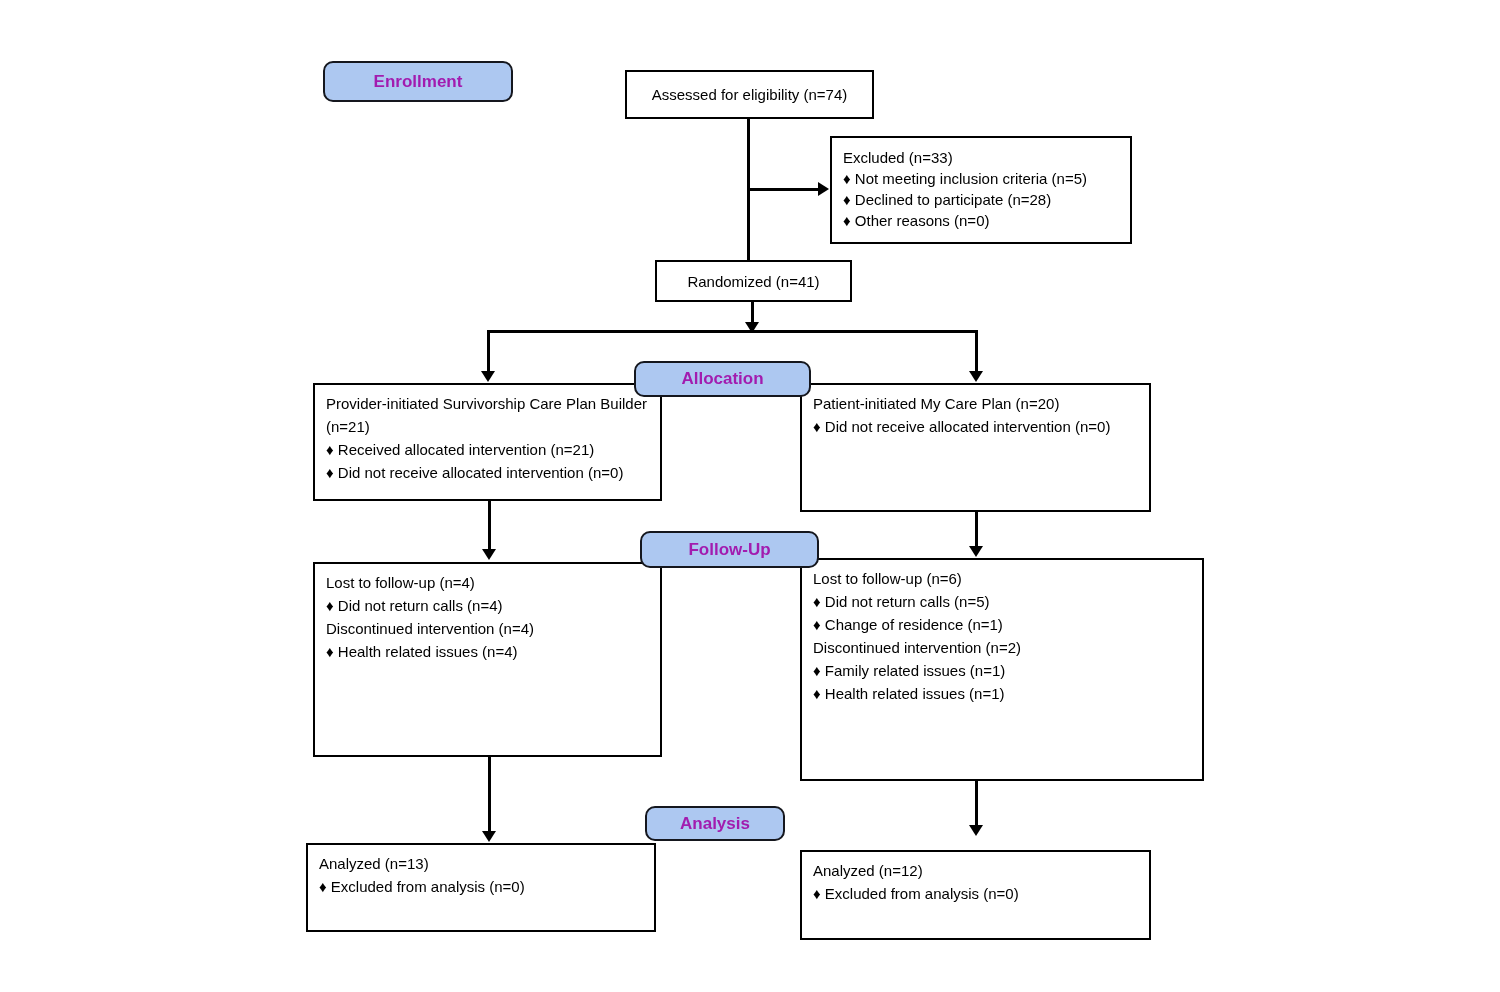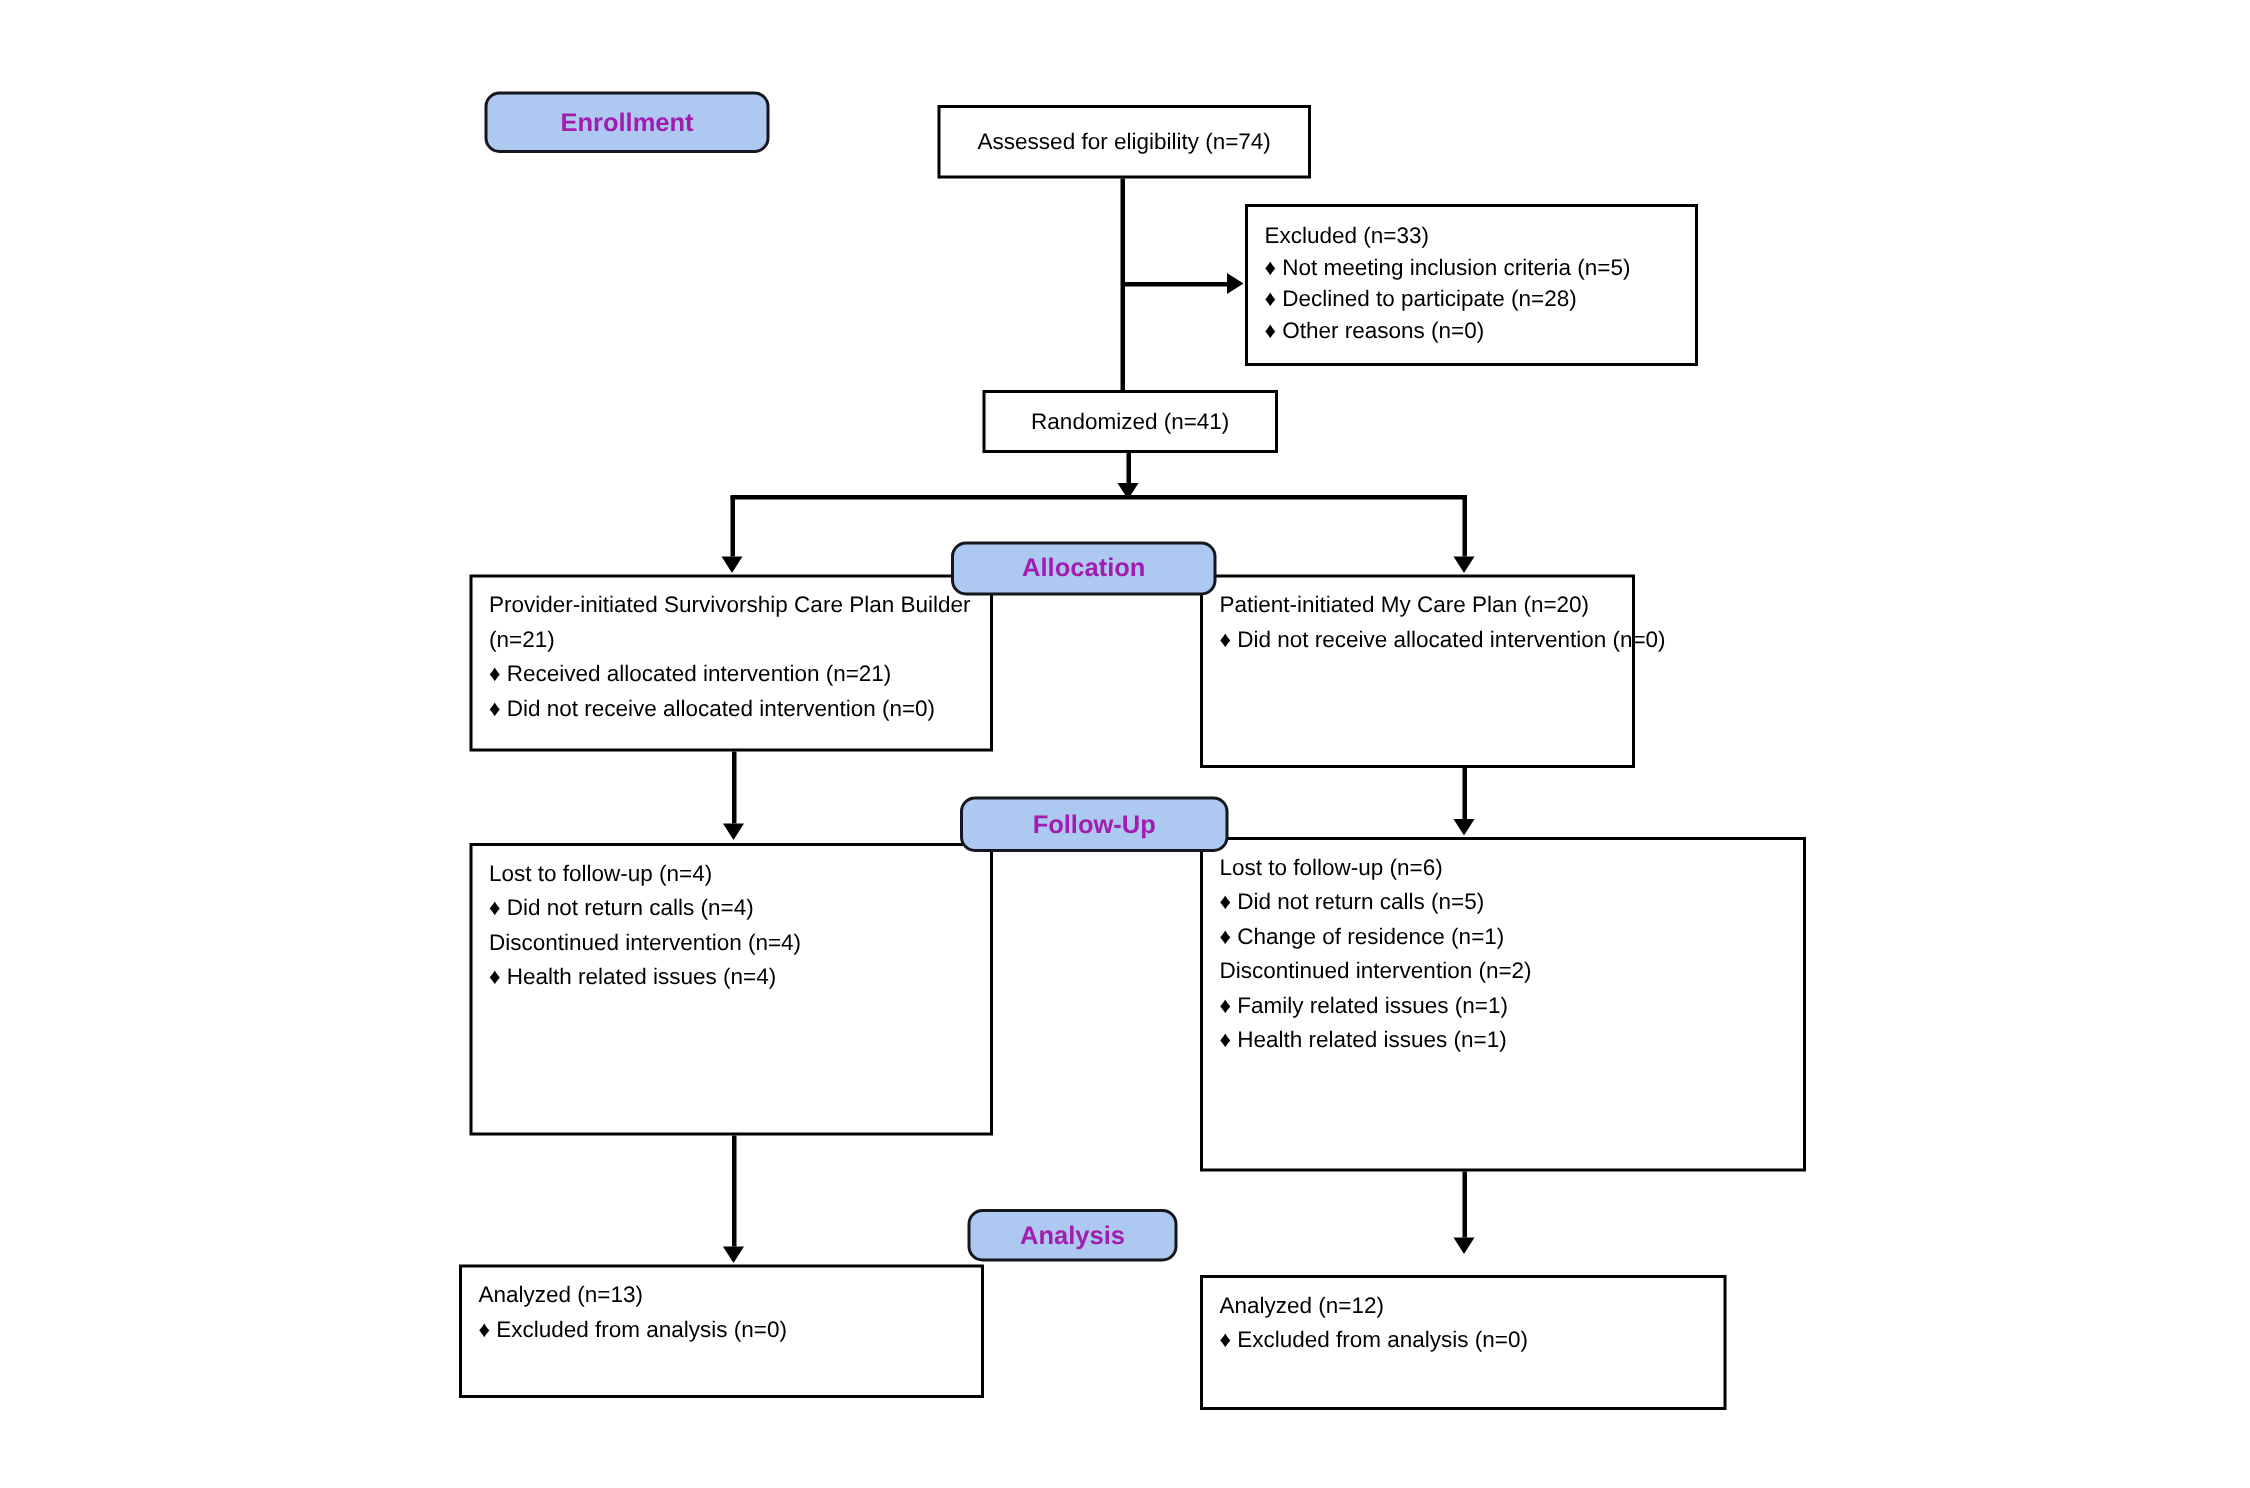--- a/index.html
+++ b/index.html
@@ -78,21 +78,21 @@
   <div class="box center" style="left:655px; top:260px; width:197px; height:42px;">
     <span>Randomized (n=41)</span>
   </div>
 
   <div class="box" style="left:313px; top:383px; width:349px; height:118px;">
     <div>Provider-initiated Survivorship Care Plan Builder (n=21)</div>
     <div class="bline">♦ Received allocated intervention (n=21)</div>
     <div class="bline">♦ Did not receive allocated intervention (n=0)</div>
   </div>
 
-  <div class="box" style="left:800px; top:383px; width:290px; height:129px;">
+  <div class="box" style="left:800px; top:383px; width:351px; height:129px;">
     <div>Patient-initiated My Care Plan (n=20)</div>
     <div class="bline">♦ Did not receive allocated intervention (n=0)</div>
   </div>
 
   <div class="box" style="left:313px; top:562px; width:349px; height:195px;">
     <div class="bline">Lost to follow-up (n=4)</div>
     <div class="bline">♦ Did not return calls (n=4)</div>
     <div class="bline">Discontinued intervention (n=4)</div>
     <div class="bline">♦ Health related issues (n=4)</div>
   </div>

